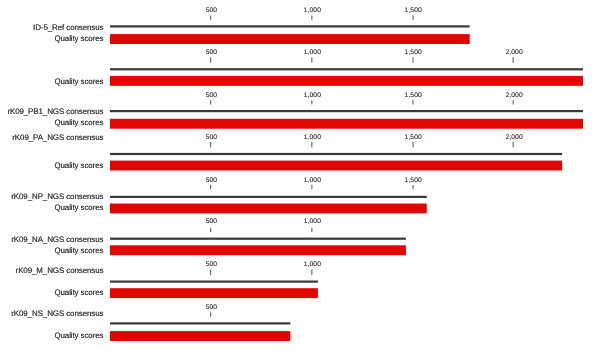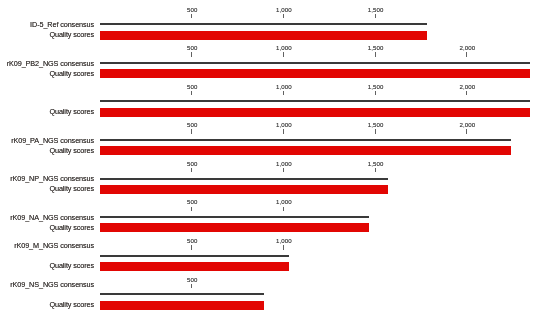--- a/index.html
+++ b/index.html
@@ -39,56 +39,56 @@
       <div class="ticklabel" style="left:183.93px">1,000</div>
       <div class="tick" style="left:182.93px"></div>
       <div class="ticklabel" style="left:275.65px">1,500</div>
       <div class="tick" style="left:274.65px"></div>
     </div>
     <div class="consline" style="top:23.00px;width:326.51px"></div>
     <div class="qualbar" style="top:31.00px;width:326.51px"></div>
   </div>
   <div class="track" style="top:38.56px">
     <div class="label-col">
-      <div class="lbl" style="top:21.0px">rK09_PB2_NGS consensus</div>
       <div class="lbl" style="top:31.0px">Quality scores</div>
     </div>
     <div class="axis" style="width:429.96px">
       <div class="ticklabel" style="left:92.22px">500</div>
       <div class="tick" style="left:91.22px"></div>
       <div class="ticklabel" style="left:183.93px">1,000</div>
       <div class="tick" style="left:182.93px"></div>
       <div class="ticklabel" style="left:275.65px">1,500</div>
       <div class="tick" style="left:274.65px"></div>
       <div class="ticklabel" style="left:367.36px">2,000</div>
       <div class="tick" style="left:366.36px"></div>
     </div>
     <div class="consline" style="top:23.44px;width:429.96px"></div>
     <div class="qualbar" style="top:30.44px;width:429.96px"></div>
   </div>
   <div class="track" style="top:77.12px">
     <div class="label-col">
+      <div class="lbl" style="top:21.0px">rK09_PB1_NGS consensus</div>
       <div class="lbl" style="top:31.0px">Quality scores</div>
     </div>
     <div class="axis" style="width:429.96px">
       <div class="ticklabel" style="left:92.22px">500</div>
       <div class="tick" style="left:91.22px"></div>
       <div class="ticklabel" style="left:183.93px">1,000</div>
       <div class="tick" style="left:182.93px"></div>
       <div class="ticklabel" style="left:275.65px">1,500</div>
       <div class="tick" style="left:274.65px"></div>
       <div class="ticklabel" style="left:367.36px">2,000</div>
       <div class="tick" style="left:366.36px"></div>
     </div>
     <div class="consline" style="top:22.88px;width:429.96px"></div>
     <div class="qualbar" style="top:30.88px;width:429.96px"></div>
   </div>
   <div class="track" style="top:115.68px">
     <div class="label-col">
-      <div class="lbl" style="top:21.0px">rK09_PA_NGS consensus</div>
+      <div class="lbl" style="top:5px">rK09_PA_NGS consensus</div>
       <div class="lbl" style="top:31.0px">Quality scores</div>
     </div>
     <div class="axis" style="width:410.52px">
       <div class="ticklabel" style="left:92.22px">500</div>
       <div class="tick" style="left:91.22px"></div>
       <div class="ticklabel" style="left:183.93px">1,000</div>
       <div class="tick" style="left:182.93px"></div>
       <div class="ticklabel" style="left:275.65px">1,500</div>
       <div class="tick" style="left:274.65px"></div>
       <div class="ticklabel" style="left:367.36px">2,000</div>

